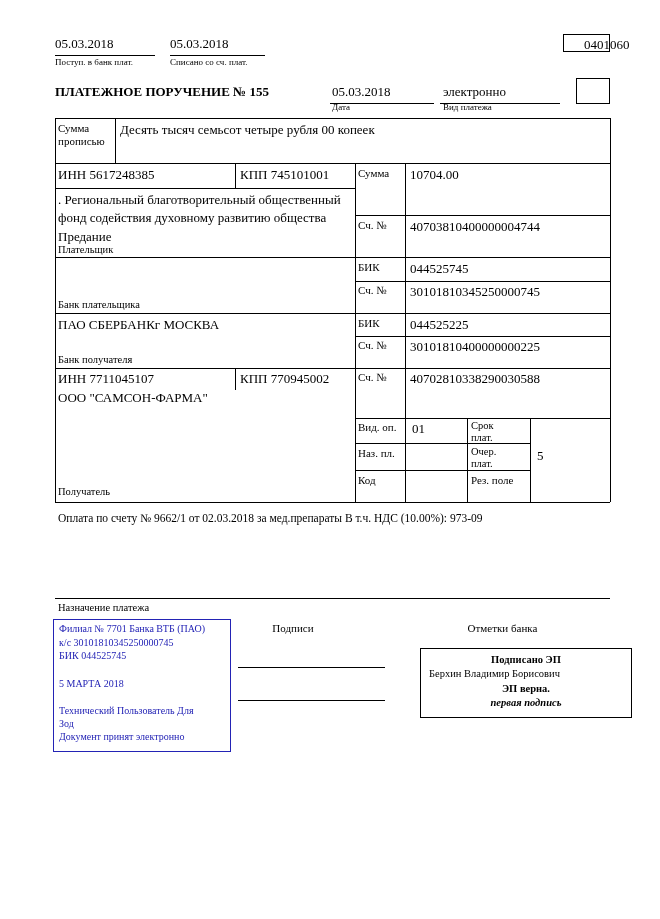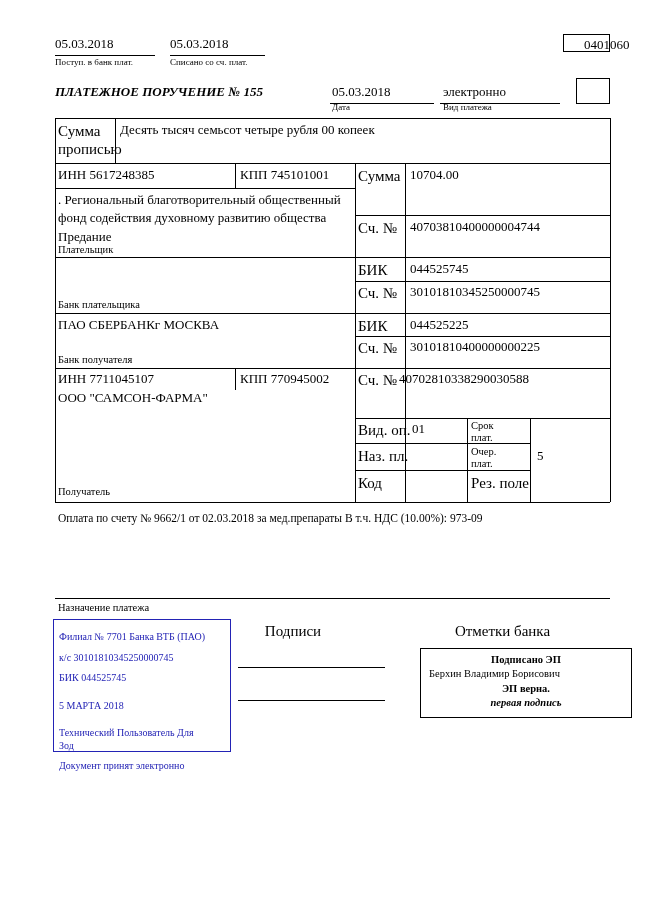--- a/index.html
+++ b/index.html
@@ -1,55 +1,55 @@
 <!DOCTYPE html>
 <html><head>
 <meta charset="utf-8">
 <style>
   html,body{margin:0;padding:0;background:#e8e8e8;}
   .page{position:relative;width:660px;height:919px;background:#ffffff;margin:0 auto;
         font-family:"Liberation Serif",serif;color:#000;overflow:hidden;}
   .t{position:absolute;white-space:nowrap;line-height:1.2;}
   .wrap{white-space:normal;}
   .val{font-size:13px;}
-  .lbl{font-size:15px;}
+  .lbl{font-size:11px;}
   .lbl2{font-size:10.5px;line-height:1.1;white-space:normal;}
   .sec{font-size:10.5px;}
   .small{font-size:9px;}
   .b{font-weight:bold;}
   .i{font-style:italic;}
   .center{text-align:center;}
   .hl{position:absolute;height:1px;background:#000;}
   .vl{position:absolute;width:1px;background:#000;}
   .box{position:absolute;border:1px solid #000;box-sizing:border-box;}
   .title{font-size:13px;font-weight:bold;}
   .uline{border-bottom:1px solid #000;padding-bottom:3px;}
   .bluebox{position:absolute;border:1px solid #2323b5;color:#2323b5;box-sizing:border-box;
            font-size:10px;padding:3px 5px;line-height:1.25;}
-  .bluebox p{margin:8px 0 1px 0;white-space:normal;font-family:Liberation Serif, serif;}
+  .bluebox p{margin:0 0 1px 0;white-space:normal;font-family:Liberation Serif, serif;}
   .bluebox p.gap{margin-top:15px;}
   .bluebox p.narrow{max-width:140px;}
   .stampbox{position:absolute;border:1px solid #000;box-sizing:border-box;
             font-size:10.5px;padding:4px 8px;line-height:1.38;}
   .stampbox div{white-space:nowrap;}
 </style>
 </head>
 <body>
 
 <div class="page">
 
   <div class="t val uline" style="left:55px;top:36px;width:100px;">05.03.2018</div>
   <div class="t small" style="left:55px;top:57px;">Поступ. в банк плат.</div>
   <div class="t val uline" style="left:170px;top:36px;width:95px;">05.03.2018</div>
   <div class="t small" style="left:170px;top:57px;">Списано со сч. плат.</div>
   <div class="box" style="left:563px;top:34px;width:47px;height:18px;">
     <div class="t" style="left:0;top:2px;width:45px;text-align:right;font-size:13px;margin-left:20px;">0401060</div>
   </div>
 
-  <div class="t title" style="left:55px;top:84px;font-style:italic;">ПЛАТЕЖНОЕ ПОРУЧЕНИЕ № 155</div>
+  <div class="t title" style="left:55px;top:84px;">ПЛАТЕЖНОЕ ПОРУЧЕНИЕ № 155</div>
   <div class="t val uline" style="left:330px;top:84px;width:102px;padding-left:2px;">05.03.2018</div>
   <div class="t small" style="left:332px;top:102px;">Дата</div>
   <div class="t val uline" style="left:440px;top:84px;width:117px;padding-left:3px;">электронно</div>
   <div class="t small" style="left:443px;top:102px;">Вид платежа</div>
   <div class="box" style="left:576px;top:78px;width:34px;height:26px;"></div>
 
   <div class="hl" style="left:55px;top:118px;width:555px;"></div>
   <div class="hl" style="left:55px;top:163px;width:555px;"></div>
   <div class="hl" style="left:55px;top:188px;width:300px;"></div>
   <div class="hl" style="left:355px;top:215px;width:255px;"></div>
@@ -95,21 +95,21 @@
   <div class="t val" style="left:58px;top:317px;">ПАО СБЕРБАНКг МОСКВА</div>
   <div class="t lbl" style="left:358px;top:317px;">БИК</div>
   <div class="t val" style="left:410px;top:317px;">044525225</div>
   <div class="t lbl" style="left:358px;top:339px;">Сч. №</div>
   <div class="t val" style="left:410px;top:339px;">30101810400000000225</div>
   <div class="t sec" style="left:58px;top:354px;">Банк получателя</div>
 
   <div class="t val" style="left:58px;top:371px;">ИНН 7711045107</div>
   <div class="t val" style="left:240px;top:371px;">КПП 770945002</div>
   <div class="t lbl" style="left:358px;top:371px;">Сч. №</div>
-  <div class="t val" style="left:399px;top:371px;">40702810338290030588</div>
+  <div class="t val" style="left:410px;top:371px;">40702810338290030588</div>
   <div class="t val" style="left:58px;top:390px;">ООО "САМСОН-ФАРМА"</div>
   <div class="t sec" style="left:58px;top:486px;">Получатель</div>
 
   <div class="t lbl" style="left:358px;top:421px;">Вид. оп.</div>
   <div class="t val" style="left:412px;top:421px;">01</div>
   <div class="t lbl2" style="left:471px;top:420px;width:36px;">Срок плат.</div>
   <div class="t lbl" style="left:358px;top:447px;">Наз. пл.</div>
   <div class="t lbl2" style="left:471px;top:446px;width:36px;">Очер. плат.</div>
   <div class="t val" style="left:537px;top:448px;">5</div>
   <div class="t lbl" style="left:358px;top:474px;">Код</div>

